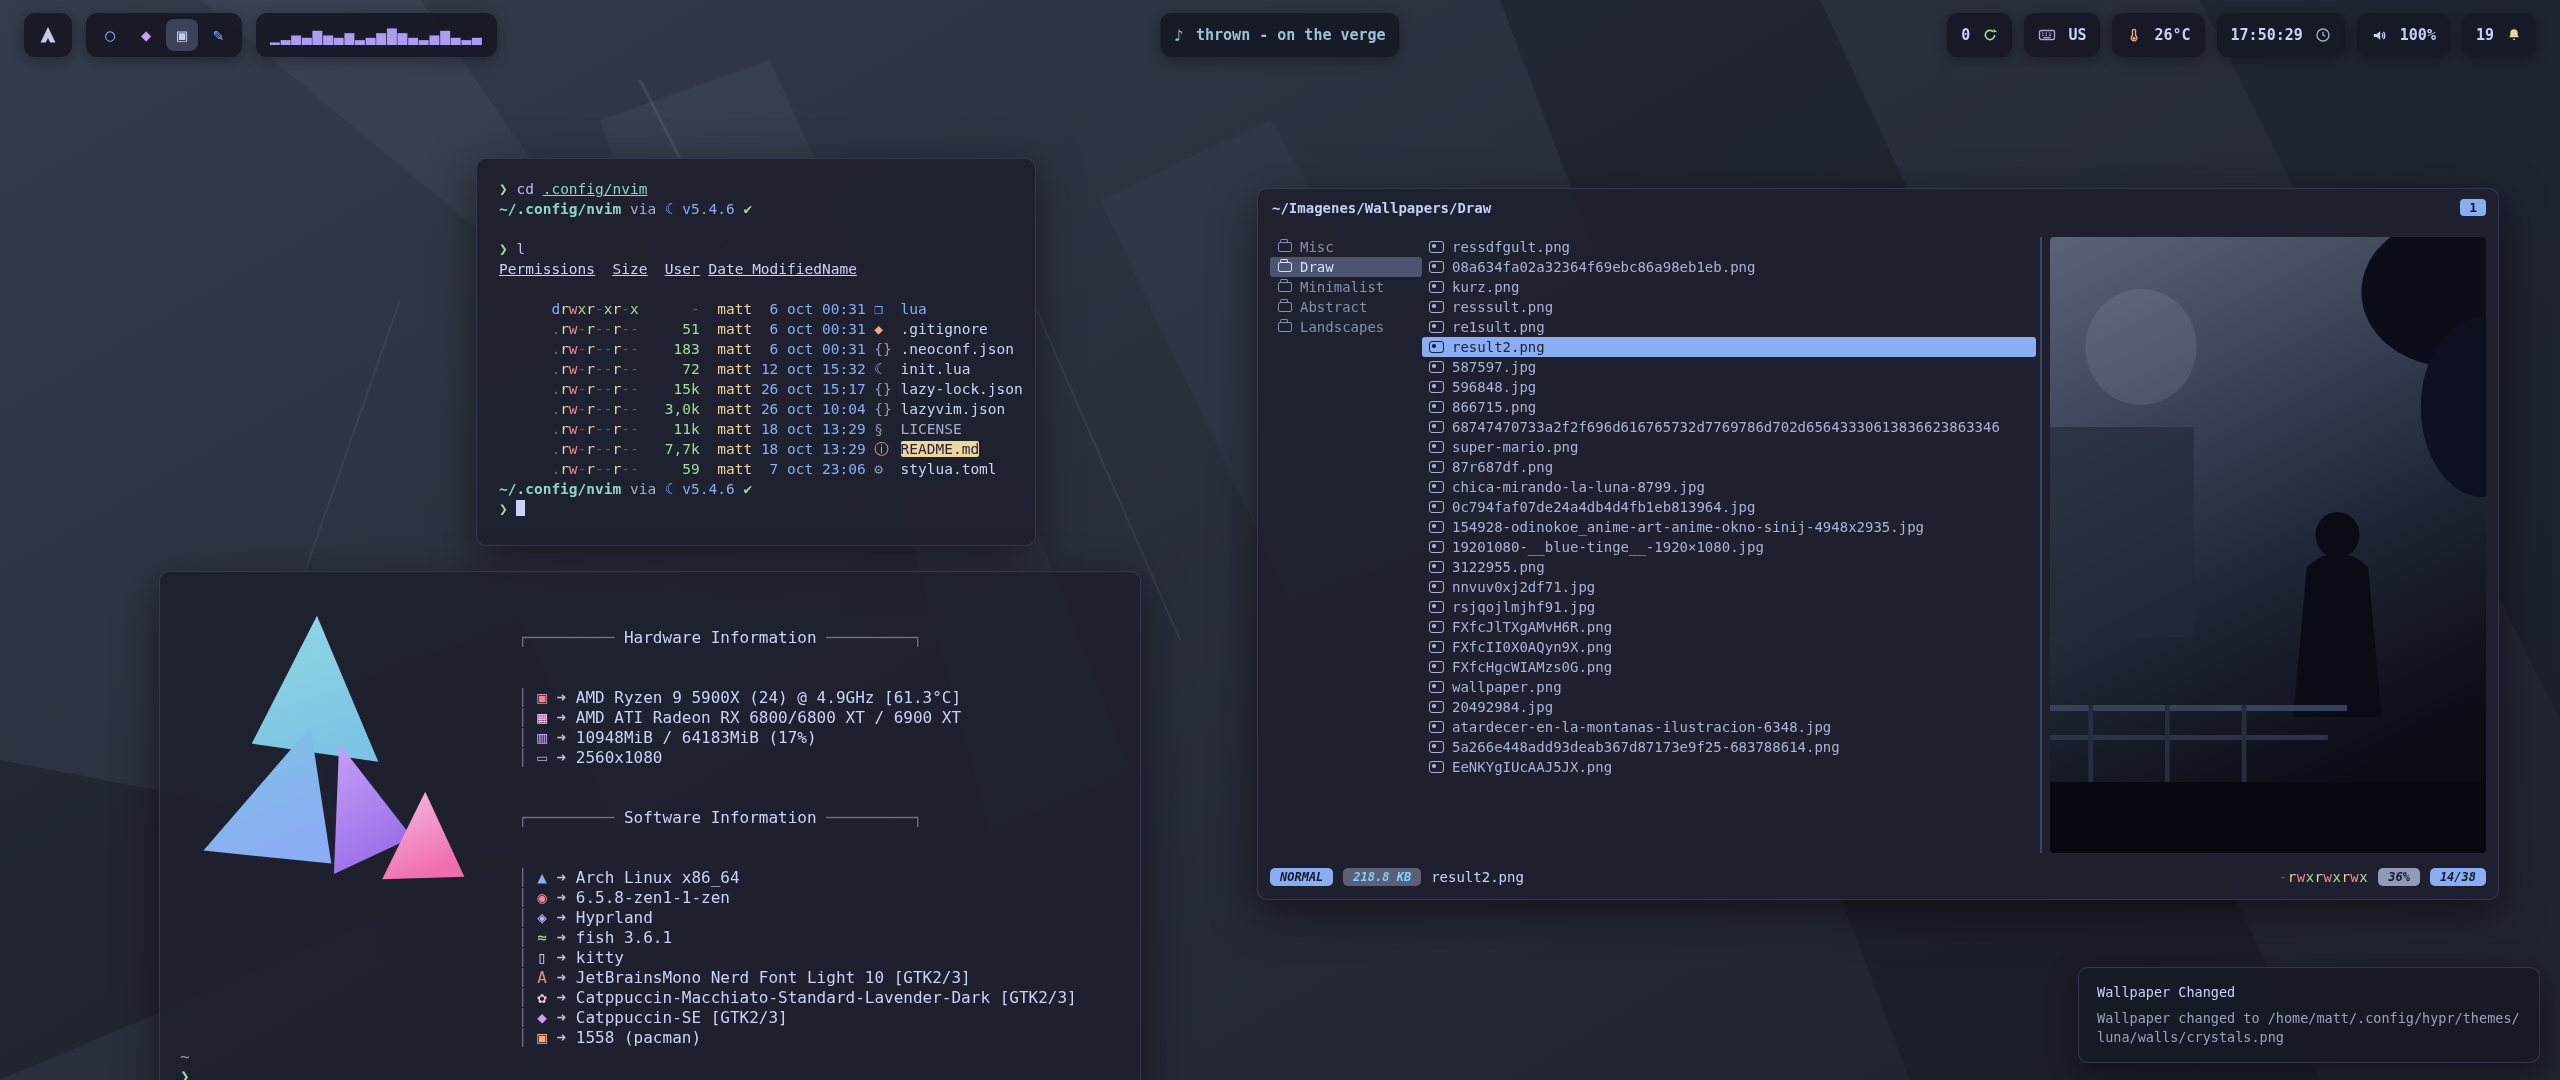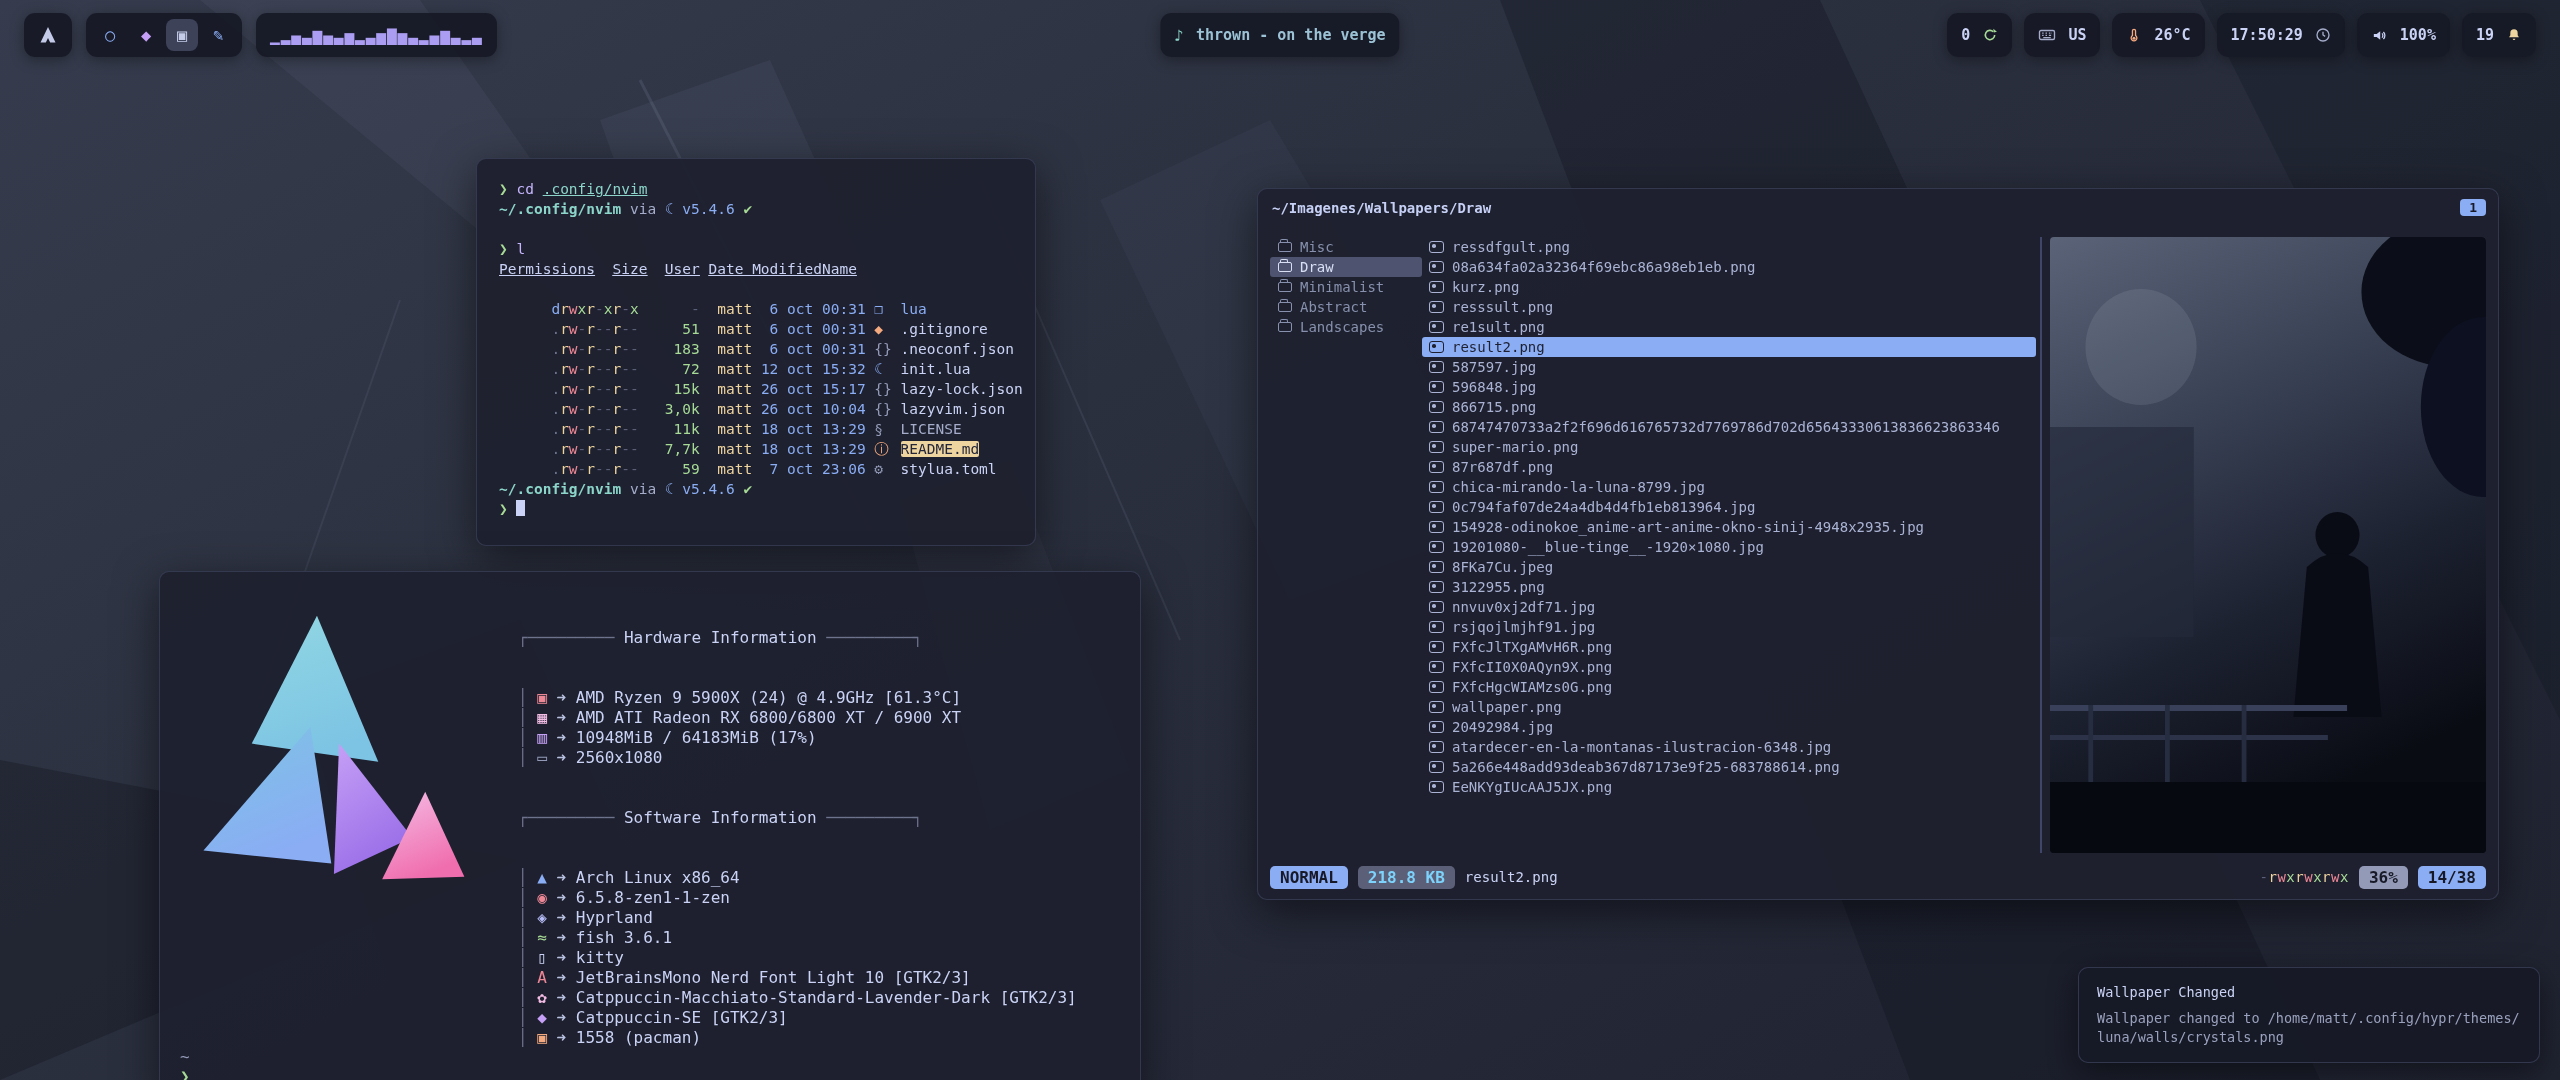--- a/index.html
+++ b/index.html
@@ -78,21 +78,21 @@
   .fold { display:inline-block; width:14px; height:10px; border:1.5px solid currentColor; border-radius:2px; position:relative; margin-right:8px; flex:none; }
   .fold::before { content:''; position:absolute; top:-4.5px; left:1px; width:6px; height:3px; border:1.5px solid currentColor; border-bottom:none; border-radius:2px 2px 0 0; }
   .fm-files { width:614px; flex:none; overflow:hidden; }
   .filerow { height:20px; display:flex; align-items:center; padding:0 7px; color:#aab3d4; white-space:nowrap; overflow:hidden; border-radius:3px; }
   .filerow[data-state="selected"] { background:#8aadf4; color:#1e2030; }
   .imgic { display:inline-block; width:15px; height:12px; border:1.5px solid currentColor; border-radius:3px; position:relative; margin-right:8px; flex:none; }
   .imgic::after { content:''; position:absolute; left:2px; top:2px; width:3.5px; height:3.5px; border-radius:50%; background:currentColor; }
   .fm-div { width:2px; background:#40466a; margin:0 8px 0 4px; flex:none; }
   .fm-preview { flex:1; border-radius:4px; overflow:hidden; }
   .fm-status { position:absolute; bottom:8px; left:12px; right:12px; height:28px; display:flex; align-items:center; gap:10px; }
-  .badge { padding:2px 10px; border-radius:5px; font-weight:bold; font-size:16px; }
+  .badge { padding:2px 10px; border-radius:5px; font-weight:bold; font-size:12px;font-style:italic; }
   .b-mode { background:#8aadf4; color:#181926; }
   .b-size { background:#5b6078; color:#7dd3fc; }
   .b-pct  { background:#939ab7; color:#181926; }
   .b-pos  { background:#8aadf4; color:#181926; }
   .st-file { color:#cad3f5; }
   .st-perm { letter-spacing:.5px; }
   .spacer { flex:1; }
 
   
   .toast { position:absolute; right:20px; bottom:17px; width:462px; min-height:94px; background:rgba(23,25,38,0.97); border:1px solid rgba(70,76,106,.6); border-radius:10px; padding:15px 18px; font-size:13.5px; line-height:19px; box-shadow:0 8px 30px rgba(0,0,0,.45); }
@@ -364,24 +364,20 @@
         <div class="filerow">
           <span class="imgic"></span>
           <span>154928-odinokoe_anime-art-anime-okno-sinij-4948x2935.jpg</span>
         </div>
         <div class="filerow">
           <span class="imgic"></span>
           <span>19201080-__blue-tinge__-1920×1080.jpg</span>
         </div>
         <div class="filerow">
           <span class="imgic"></span>
-          <span>8FKa7Cu.jpeg</span>
-        </div>
-        <div class="filerow">
-          <span class="imgic"></span>
           <span>3122955.png</span>
         </div>
         <div class="filerow">
           <span class="imgic"></span>
           <span>nnvuv0xj2df71.jpg</span>
         </div>
         <div class="filerow">
           <span class="imgic"></span>
           <span>rsjqojlmjhf91.jpg</span>
         </div>

